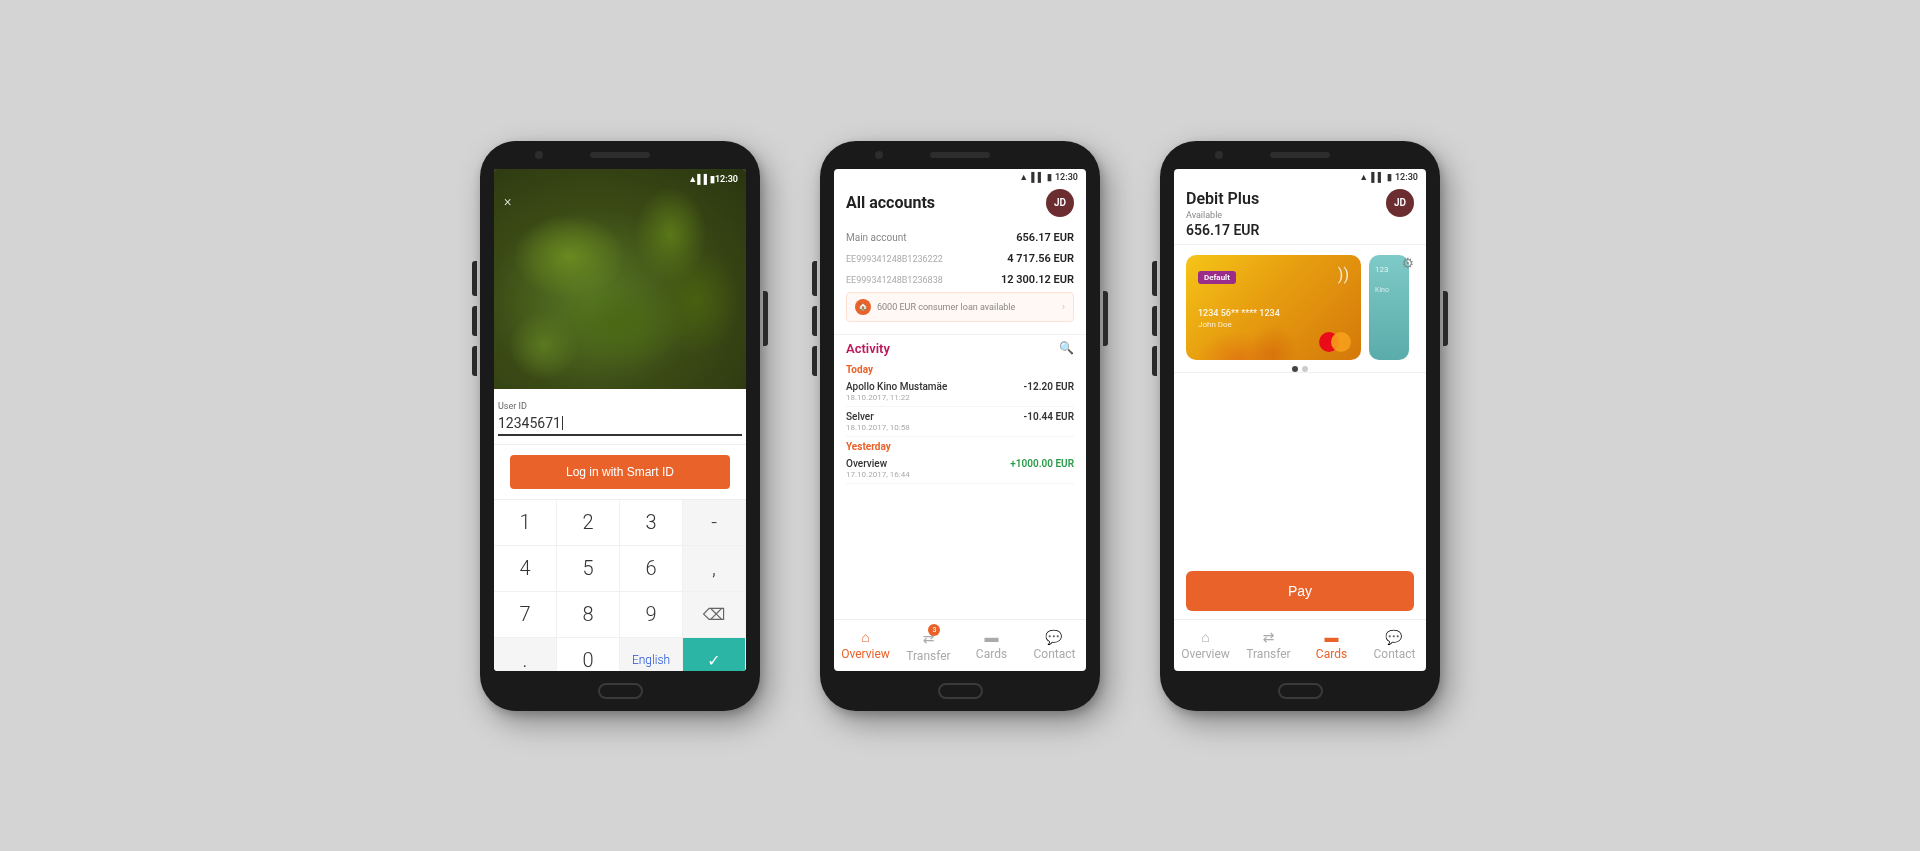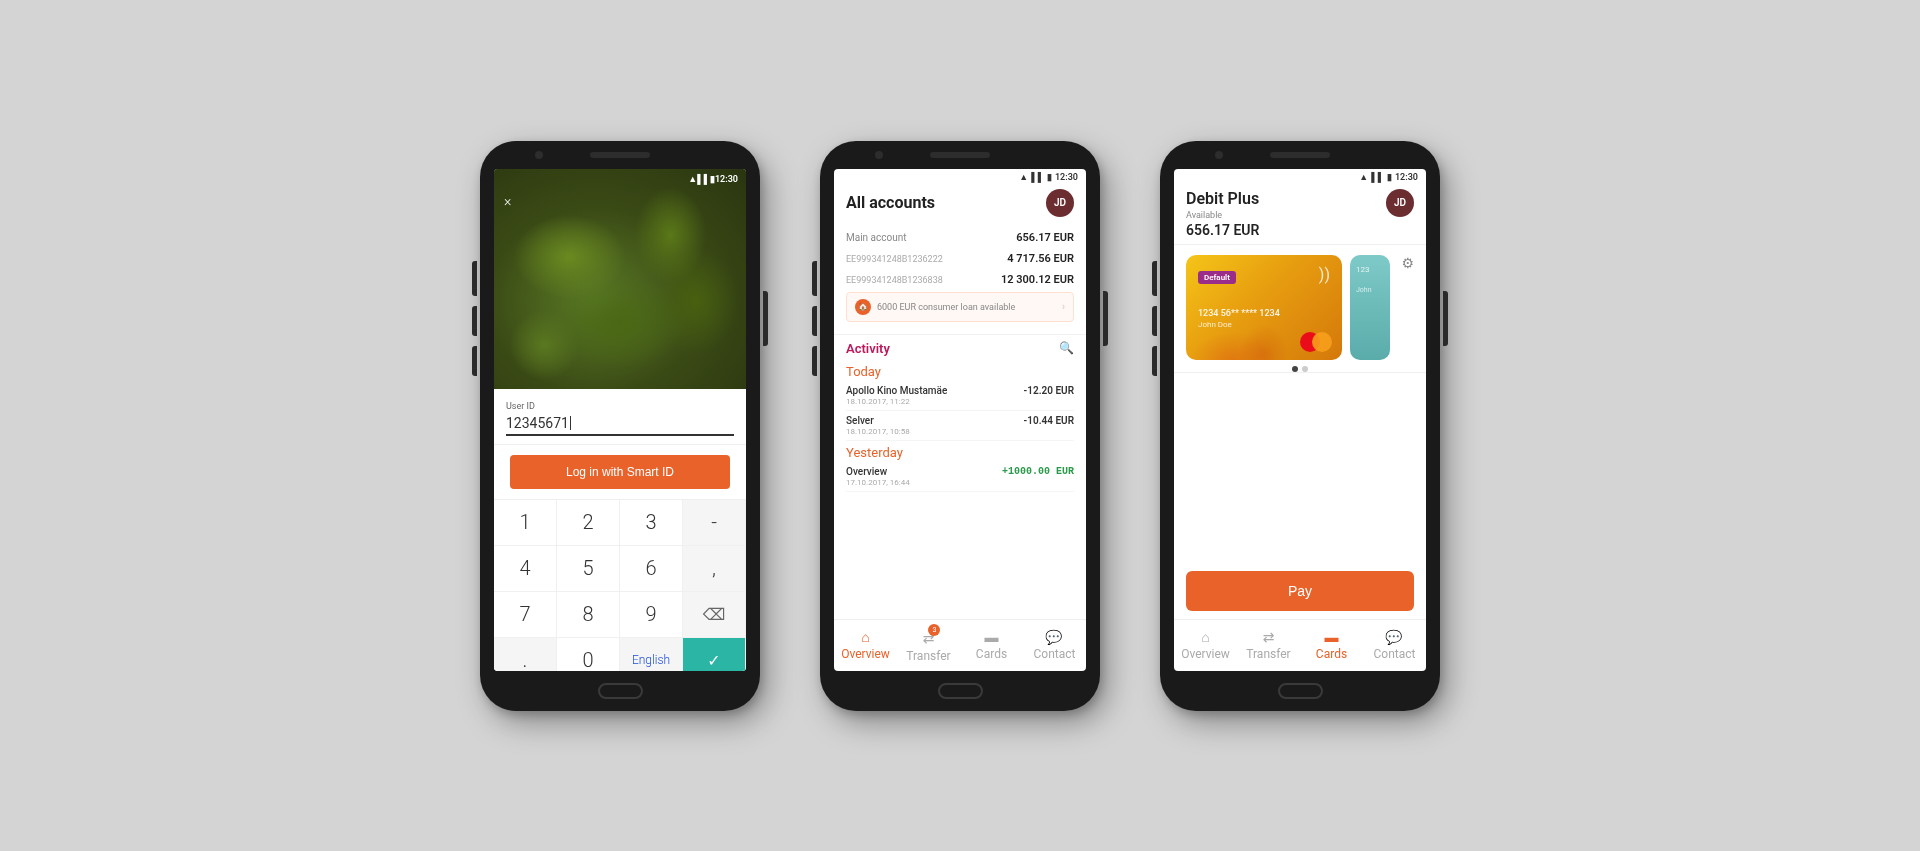--- a/index.html
+++ b/index.html
@@ -167,21 +167,21 @@
       font-weight: 300;
       z-index: 2;
     }
     .phone1-login-area {
       background: white;
       flex: 1;
       display: flex;
       flex-direction: column;
     }
     .user-id-section {
-      padding: 12px 12px 8px;
+      padding: 12px 4px 8px;
       border-bottom: 1px solid #eee;
     }
     .user-id-label {
       font-size: 9px;
       color: #666;
       margin-bottom: 4px;
     }
     .user-id-input {
       font-size: 14px;
       color: #333;
@@ -328,23 +328,23 @@
       justify-content: space-between;
       padding: 6px 0 4px;
     }
     .activity-title {
       font-size: 13px;
       font-weight: 600;
       color: #be185d;
     }
     .search-icon-small { font-size: 12px; color: #888; }
     .day-label {
-      font-size: 13px;
+      font-size: 10px;
       color: #e8622a;
-      font-weight: 400;
+      font-weight: 700;
       padding: 4px 0 2px;
     }
     .transaction-row {
       display: flex;
       justify-content: space-between;
       align-items: flex-start;
       padding: 4px 0;
       border-bottom: 1px solid #f5f5f5;
     }
     .transaction-name {
@@ -355,21 +355,21 @@
     .transaction-date {
       font-size: 8px;
       color: #aaa;
       margin-top: 1px;
     }
     .transaction-amount {
       font-size: 10px;
       font-weight: 600;
     }
     .amount-negative { color: #333; }
-    .amount-positive { color: #2a9a4a; font-family: Liberation Mono, monospace; }
+    .amount-positive { color: #2a9a4a; }
 
     
     .bottom-nav {
       height: 52px;
       border-top: 1px solid #eee;
       display: flex;
       align-items: center;
       flex-shrink: 0;
     }
     .nav-item {
@@ -450,21 +450,21 @@
       font-size: 14px;
       color: #888;
     }
     .cards-scroll {
       display: flex;
       gap: 8px;
       padding: 0 12px;
       overflow: hidden;
     }
     .card-main {
-      width: 156px;
+      width: 175px;
       height: 105px;
       background: linear-gradient(135deg, #f5c518 0%, #e8a010 40%, #d4780a 100%);
       border-radius: 10px;
       padding: 10px 12px;
       position: relative;
       flex-shrink: 0;
       overflow: hidden;
     }
     .card-flowers {
       position: absolute;
@@ -769,21 +769,21 @@
               <div class="card-nfc">))</div>
               <div class="card-number">1234 56** **** 1234</div>
               <div class="card-holder">John Doe</div>
               <div class="mastercard-logo">
                 <div class="mc-circle1"></div>
                 <div class="mc-circle2"></div>
               </div>
             </div>
             <div class="card-secondary">
               <div style="padding:10px 6px; font-size:8px; color:rgba(255,255,255,0.8);">123</div>
-              <div style="padding:2px 6px; font-size:7px; color:rgba(255,255,255,0.7);">John</div>
+              <div style="padding:2px 6px; font-size:7px; color:rgba(255,255,255,0.7);">Kino</div>
             </div>
           </div>
           <div class="card-dots">
             <div class="dot active"></div>
             <div class="dot"></div>
           </div>
         </div>
         <hr class="divider-line">
         <div style="flex:1;"></div>
         <button class="pay-btn">Pay</button>

